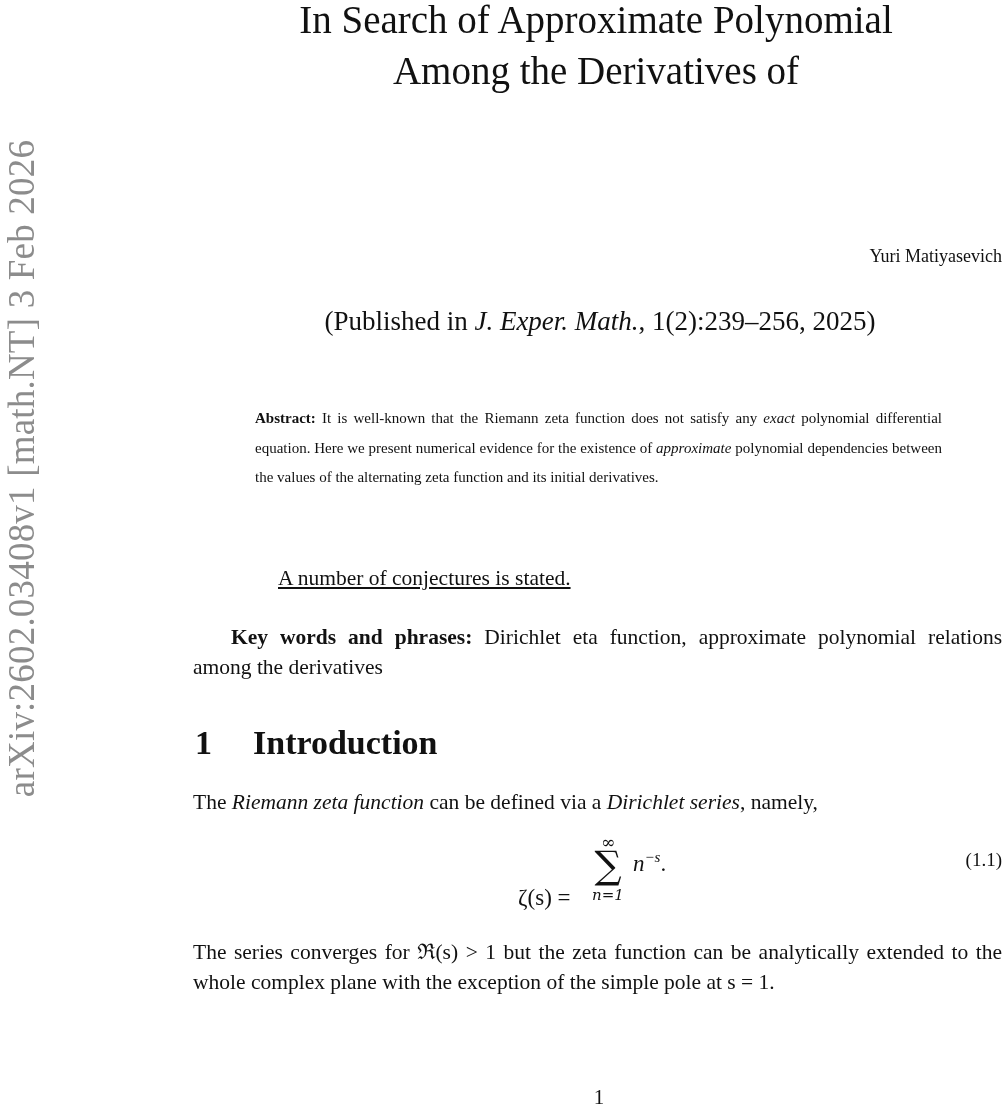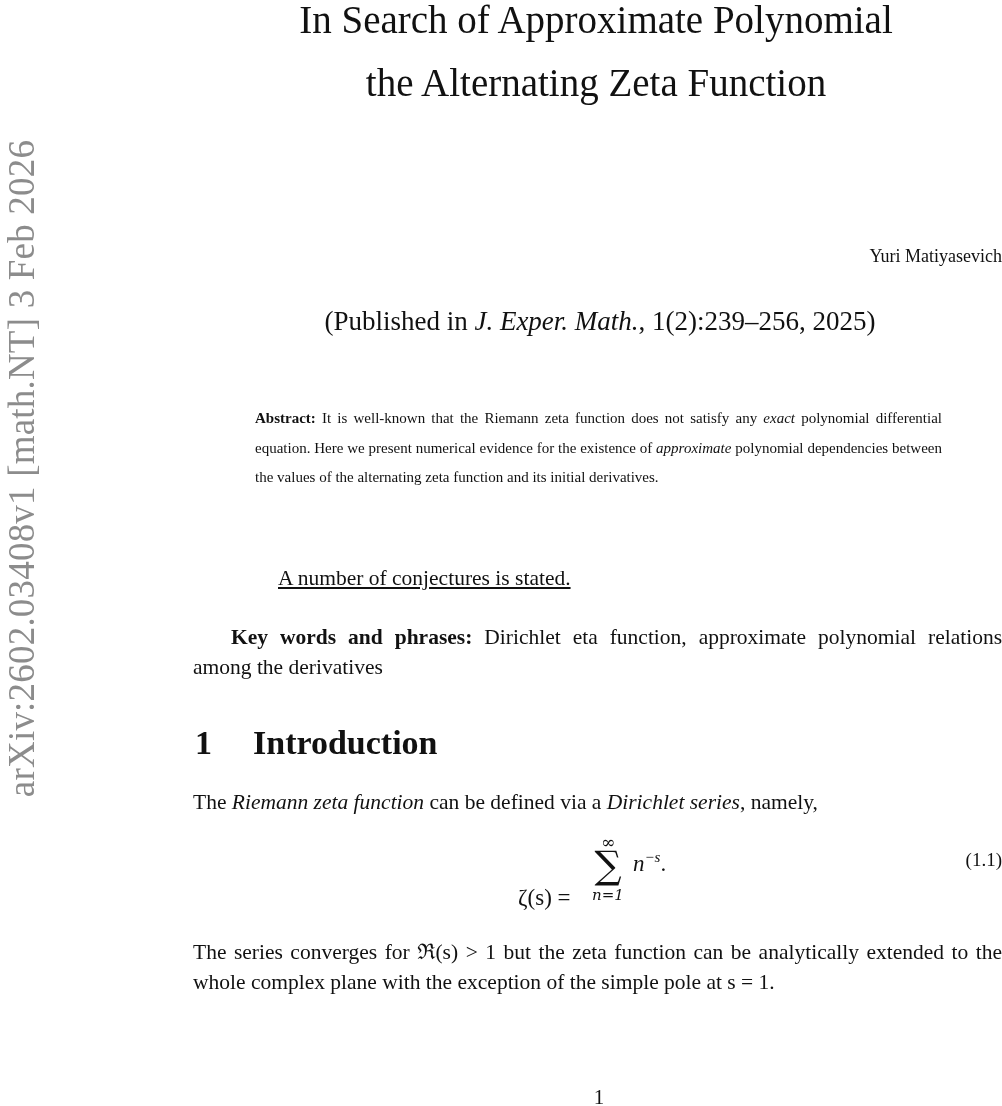--- a/index.html
+++ b/index.html
@@ -75,21 +75,21 @@
 </style>
 </head>
 <body>
 
 <div class="sidebar-stamp">
   <span>arXiv:2602.03408v1  [math.NT]  3 Feb 2026</span>
 </div>
 
 <h1 class="title">
   <span style="display:block">In Search of Approximate Polynomial</span>
-  <span class="line4">the Alternating Zeta Function</span>
+  <span style="display:block">Among the Derivatives of</span>
 </h1>
 
 <div class="author">Yuri Matiyasevich</div>
 
 <div class="published"><span>(Published in </span><i>J. Exper. Math.</i><span>, 1(2):239–256, 2025)</span></div>
 
 <div class="abstract"><b>Abstract:</b><span> It is well-known that the Riemann zeta function does not satisfy any </span><i>exact</i><span> polynomial differential equation.  Here we present numerical evidence for the existence of </span><i>approximate</i><span> polynomial dependencies between the values of the alternating zeta function and its initial derivatives.</span></div>
 
 <div class="abstract-2">A number of conjectures is stated.</div>
 

